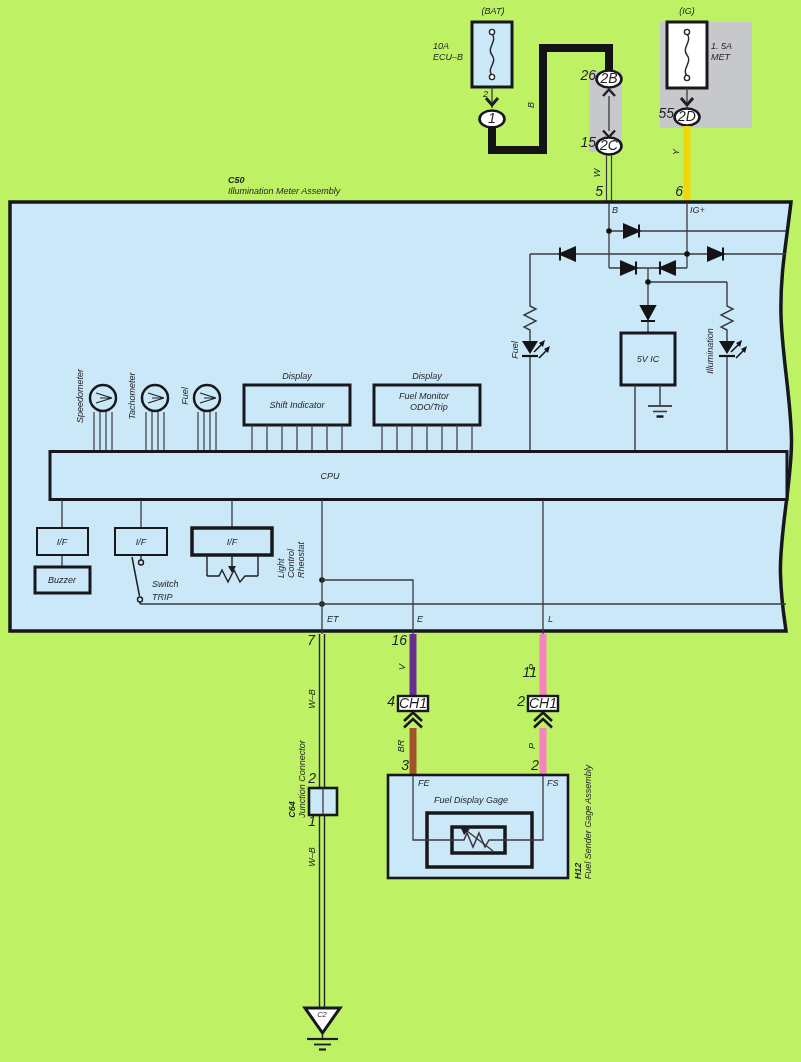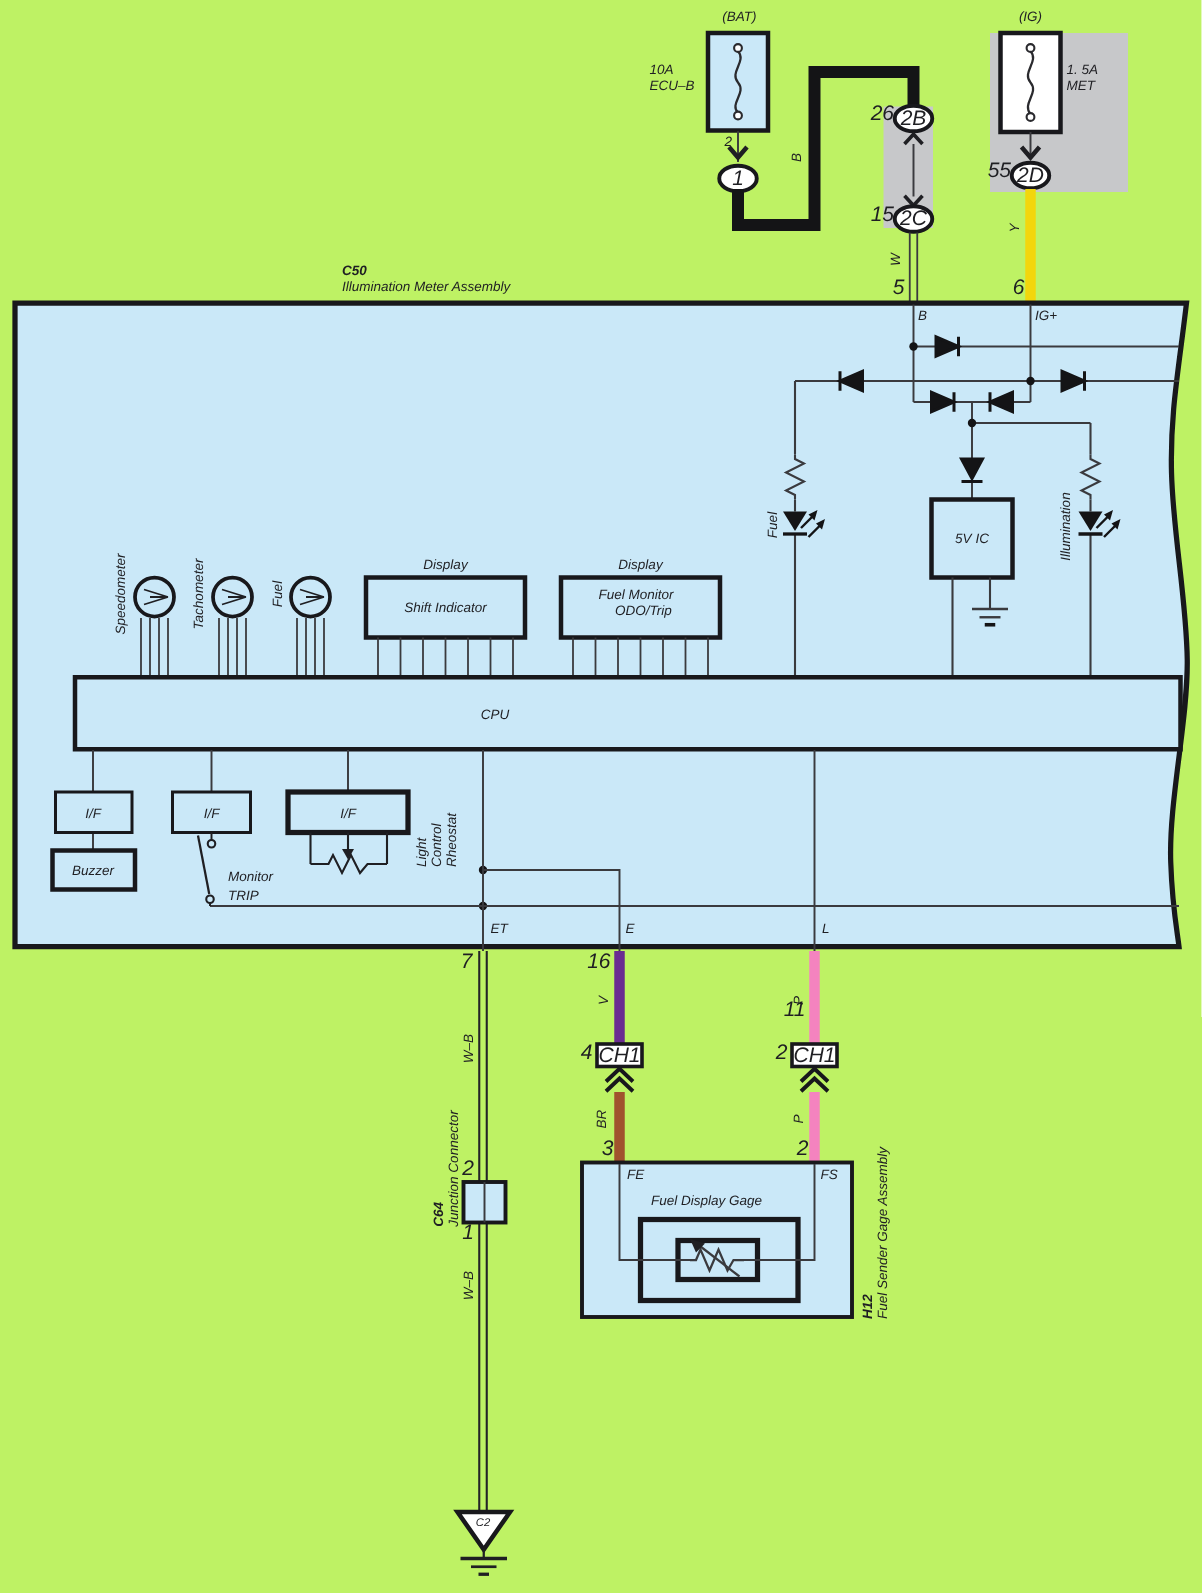--- a/index.html
+++ b/index.html
@@ -307,21 +307,21 @@
 <span class="lbl" style="left:399px;top:391px">Fuel Monitor</span>
 <span class="lbl" style="left:410px;top:402px">ODO/Trip</span>
 
 <span class="lbl c" style="left:330px;top:471px">CPU</span>
 
 <span class="lbl c" style="left:62px;top:537px">I/F</span>
 <span class="lbl c" style="left:141px;top:537px">I/F</span>
 <span class="lbl c" style="left:232px;top:537px">I/F</span>
 <span class="lbl c" style="left:62px;top:575px">Buzzer</span>
 <span class="lbl" style="left:152px;top:592px">TRIP</span>
-<span class="lbl" style="left:152px;top:579px">Monitor</span>
+<span class="lbl" style="left:152px;top:579px">Switch</span>
 
 <div class="rotblock" style="left:291px;top:560px">
   <div>Light</div>
   <div>Control</div>
   <div>Rheostat</div>
 </div>
 
 <span class="lbl" style="left:327px;top:614px">ET</span>
 <span class="lbl" style="left:417px;top:614px">E</span>
 <span class="lbl" style="left:548px;top:614px">L</span>

